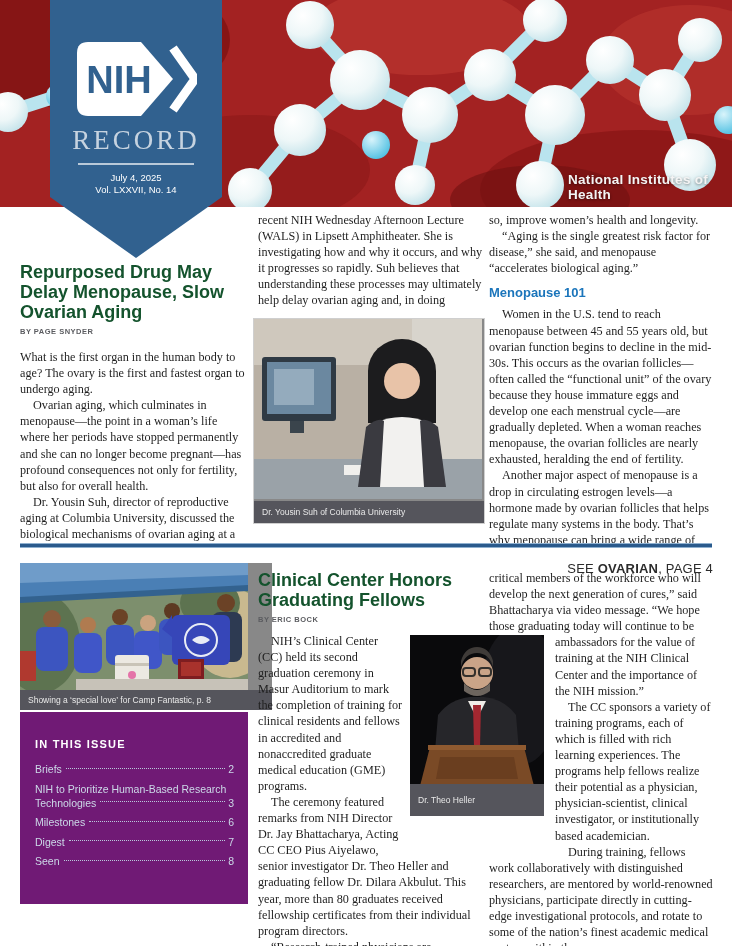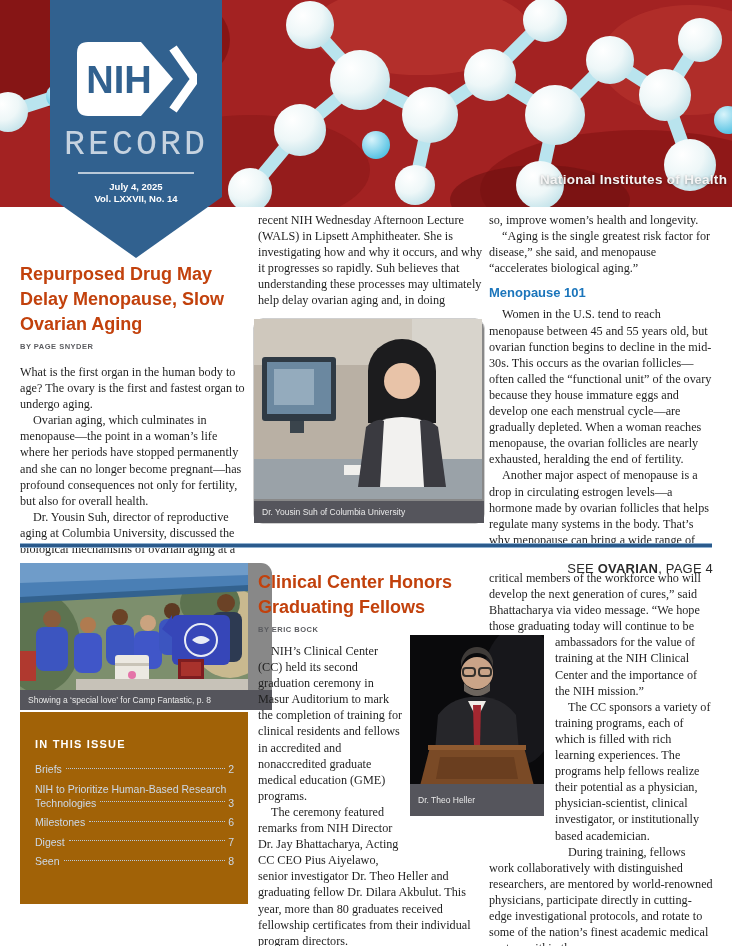--- a/index.html
+++ b/index.html
@@ -1,35 +1,35 @@
 <!DOCTYPE html>
 <html><head>
 <meta charset="utf-8">
 <style>
   html,body{margin:0;padding:0;background:#ffffff;}
   .page{position:relative;width:732px;height:946px;background:#fff;overflow:hidden;
         font-family:"Liberation Serif",serif;color:#1f1f1f;}
 
   
   .header-photo{position:absolute;left:0;top:0;width:732px;height:207px;overflow:hidden;}
-  .org-name{position:absolute;left:540px;top:172px;font-family:"Liberation Sans",sans-serif;
+  .org-name{position:absolute;left:568px;top:172px;font-family:"Liberation Sans",sans-serif;
             font-size:13.5px;font-weight:600;color:#f4f4f4;letter-spacing:.3px;
             text-shadow:0 1px 3px rgba(0,0,0,.45);}
   .ribbon{position:absolute;left:50px;top:0;width:172px;height:258px;background:#31618f;
           clip-path:polygon(0 0,100% 0,100% 197px,50% 100%,0 197px);text-align:center;}
   .logo-box{margin:40px auto 0 auto;width:122px;height:78px;}
-  .record-title{margin-top:7px;font-family:Liberation Mono, monospace;font-size:35px;
+  .record-title{margin-top:7px;font-family:Liberation Serif, serif;font-size:27px;
                 color:#c6d3e0;letter-spacing:3px;font-weight:400;}
   .record-rule{width:116px;height:2px;background:#b9c9d9;margin:7px auto 7px auto;}
-  .issue-date,.issue-vol{font-family:"Liberation Sans",sans-serif;font-size:9.5px;font-weight:700;
+  .issue-date,.issue-vol{font-family:"Liberation Sans",sans-serif;font-size:9.5px;font-weight:400;
                          color:#ffffff;line-height:11.5px;}
 
   
-  .headline{font-family:"Liberation Sans",sans-serif;font-weight:700;color:#c2410c;
-            font-size:18px;line-height:25px;}
+  .headline{font-family:"Liberation Sans",sans-serif;font-weight:700;color:#14532d;
+            font-size:18px;line-height:20px;}
   .byline{margin-top:5px;font-family:"Liberation Sans",sans-serif;font-size:7.5px;font-weight:700;
           color:#5b5c60;letter-spacing:.5px;}
   .body{font-size:12.2px;line-height:16.1px;}
   .body p{margin:0;}
   .body p.ind{text-indent:13px;}
   .subhead{font-family:"Liberation Sans",sans-serif;font-size:13px;font-weight:700;color:#1b75bb;
            margin:9px 0 5px 0;}
   .jump{margin-top:13px;text-align:right;font-family:"Liberation Sans",sans-serif;font-size:13px;
         color:#2b2b2b;letter-spacing:.2px;}
   .jump b{font-weight:700;}
@@ -44,35 +44,35 @@
            border-top:1px solid #8fb0cf;border-bottom:1px solid #8fb0cf;}
 
   .col2-bot{position:absolute;left:258px;top:570px;width:224px;}
   .col2-bot .body{margin-top:9px;}
   .col3-bot{position:absolute;left:489px;top:570px;width:224px;}
 
   .spacer-r{float:right;width:78px;height:215px;}
   .spacer-l{float:left;width:66px;height:215px;}
 
   
-  figure{margin:0;padding:0;border-radius:11px;}
+  figure{margin:0;padding:0;}
   .photo{position:absolute;background:#888;}
   .photo svg{display:block;}
   .caption{position:absolute;left:0;bottom:0;width:100%;background:#55555c;color:#e9e9e9;
            font-family:"Liberation Sans",sans-serif;font-size:8.5px;box-sizing:border-box;
            padding-left:8px;display:flex;align-items:center;}
   .photo1{left:253px;top:318px;width:230px;height:204px;border:1px solid #cfcfcf;}
   .photo1 .caption{height:22px;}
   .photo2{left:20px;top:563px;width:252px;height:147px;}
   .photo2 .caption{height:20px;}
   .photo3{left:410px;top:635px;width:134px;height:181px;}
   .photo3 .caption{height:32px;}
 
   
-  .issue-box{position:absolute;left:20px;top:712px;width:228px;height:192px;background:#a16207;
+  .issue-box{position:absolute;left:20px;top:712px;width:228px;height:192px;background:#701a75;
              box-sizing:border-box;padding:26px 14px 0 15px;}
   .issue-title{font-family:"Liberation Sans",sans-serif;font-size:11px;font-weight:700;
                color:#ffffff;letter-spacing:1.2px;margin-bottom:13px;}
   .toc-row{display:flex;align-items:center;font-family:"Liberation Sans",sans-serif;
            font-size:10.5px;color:#ccd9e8;margin-bottom:6.5px;line-height:13px;}
   .toc-line1{font-family:"Liberation Sans",sans-serif;font-size:10.5px;color:#ccd9e8;
              line-height:13px;margin-bottom:1px;}
   .toc-dots{flex:1;border-bottom:1.5px dotted #b9c9dc;margin:0 3px 3px 4px;}
   .toc-page{flex:none;}
 </style>

